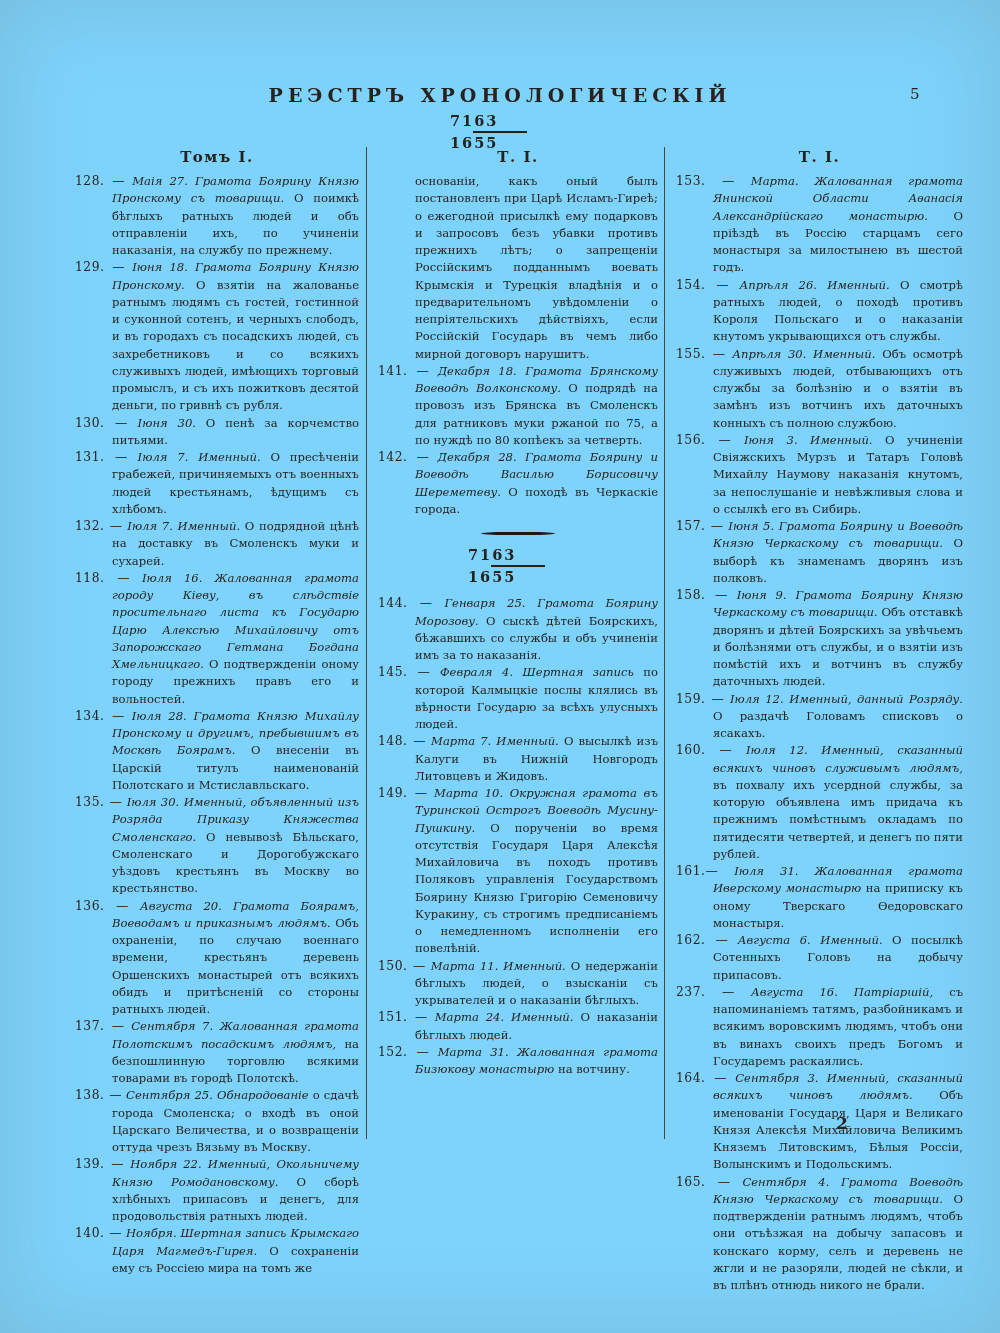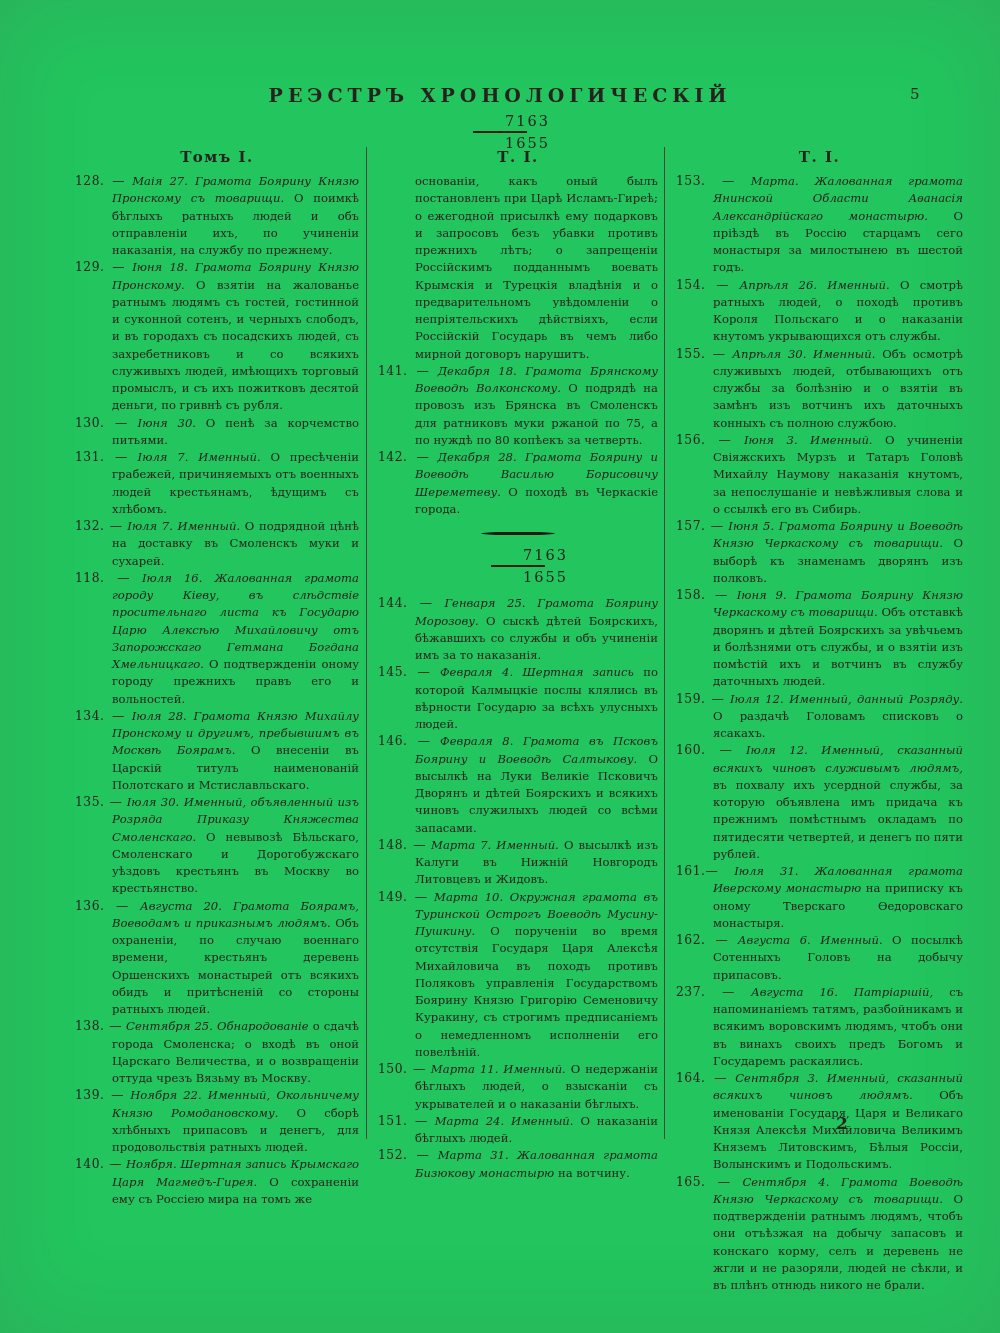--- a/index.html
+++ b/index.html
@@ -6,37 +6,37 @@
   body{
     width:1000px;height:1333px;
     background:#e9e7e2;
     font-family:"DejaVu Serif", serif;
     color:#26231e;
     position:relative;
     -webkit-font-smoothing:antialiased;
   }
   .scan-page{
     position:absolute;inset:0;
-    background:#22c55e;
+    background:#7dd3fc;
     box-shadow:inset 0 0 90px rgba(90,84,70,.18);
     overflow:hidden;
   }
   .header-title{
     position:absolute;top:84px;left:250px;width:500px;
     text-align:center;
     font-size:19px;font-weight:600;letter-spacing:5px;
     white-space:nowrap;
   }
   .page-number{
     position:absolute;top:85px;left:910px;
     font-size:15px;
   }
   .fraction{
-    text-align:right;
-    font-weight:400;
+    text-align:left;
+    font-weight:700;
     line-height:1.25;
   }
   .fraction .numer,.fraction .denom{
     display:block;font-size:14.5px;letter-spacing:2px;
   }
   .fraction .frac-rule{
     display:block;width:54px;height:2px;background:#221f1a;margin:1px auto;
   }
   .top-fraction{
     position:absolute;top:112px;left:450px;width:100px;
@@ -111,41 +111,41 @@
     <div>
         <p class="entry"><span class="num">128. —</span> <i>Маія 27. Грамота Боярину Князю Пронскому съ товарищи.</i> <span>О поимкѣ бѣглыхъ ратныхъ людей и объ отправленіи ихъ, по учиненіи наказанія, на службу по прежнему.</span></p>
         <p class="entry"><span class="num">129. —</span> <i>Іюня 18. Грамота Боярину Князю Пронскому.</i> <span>О взятіи на жалованье ратнымъ людямъ съ гостей, гостинной и суконной сотенъ, и черныхъ слободъ, и въ городахъ съ посадскихъ людей, съ захребетниковъ и со всякихъ служивыхъ людей, имѣющихъ торговый промыслъ, и съ ихъ пожитковъ десятой деньги, по гривнѣ съ рубля.</span></p>
         <p class="entry"><span class="num">130. —</span> <i>Іюня 30.</i> <span>О пенѣ за корчемство питьями.</span></p>
         <p class="entry"><span class="num">131. —</span> <i>Іюля 7. Именный.</i> <span>О пресѣченіи грабежей, причиняемыхъ отъ военныхъ людей крестьянамъ, ѣдущимъ съ хлѣбомъ.</span></p>
         <p class="entry"><span class="num">132. —</span> <i>Іюля 7. Именный.</i> <span>О подрядной цѣнѣ на доставку въ Смоленскъ муки и сухарей.</span></p>
         <p class="entry"><span class="num">118. —</span> <i>Іюля 16. Жалованная грамота городу Кіеву, въ слѣдствіе просительнаго листа къ Государю Царю Алексѣю Михайловичу отъ Запорожскаго Гетмана Богдана Хмельницкаго.</i> <span>О подтвержденіи оному городу прежнихъ правъ его и вольностей.</span></p>
         <p class="entry"><span class="num">134. —</span> <i>Іюля 28. Грамота Князю Михайлу Пронскому и другимъ, пребывшимъ въ Москвѣ Боярамъ.</i> <span>О внесеніи въ Царскій титулъ наименованій Полотскаго и Мстиславльскаго.</span></p>
         <p class="entry"><span class="num">135. —</span> <i>Іюля 30. Именный, объявленный изъ Розряда Приказу Княжества Смоленскаго.</i> <span>О невывозѣ Бѣльскаго, Смоленскаго и Дорогобужскаго уѣздовъ крестьянъ въ Москву во крестьянство.</span></p>
         <p class="entry"><span class="num">136. —</span> <i>Августа 20. Грамота Боярамъ, Воеводамъ и приказнымъ людямъ.</i> <span>Объ охраненіи, по случаю военнаго времени, крестьянъ деревень Оршенскихъ монастырей отъ всякихъ обидъ и притѣсненій со стороны ратныхъ людей.</span></p>
+        <p class="entry"><span class="num">137. —</span> <i>Сентября 7. Жалованная грамота Полотскимъ посадскимъ людямъ,</i> <span>на безпошлинную торговлю всякими товарами въ городѣ Полотскѣ.</span></p>
         <p class="entry"><span class="num">138. —</span> <i>Сентября 25. Обнародованіе</i> <span>о сдачѣ города Смоленска; о входѣ въ оной Царскаго Величества, и о возвращеніи оттуда чрезъ Вязьму въ Москву.</span></p>
         <p class="entry"><span class="num">139. —</span> <i>Ноября 22. Именный, Окольничему Князю Ромодановскому.</i> <span>О сборѣ хлѣбныхъ припасовъ и денегъ, для продовольствія ратныхъ людей.</span></p>
         <p class="entry"><span class="num">140. —</span> <i>Ноября. Шертная запись Крымскаго Царя Магмедъ-Гирея.</i> <span>О сохраненіи ему съ Россіею мира на томъ же</span></p>
       </div>
   </div>
 
   <div class="column c2">
     <p class="col-header">Т. I.</p>
     <div>
         <p class="entry continuation"><span>основаніи, какъ оный былъ постановленъ при Царѣ Исламъ-Гиреѣ; о ежегодной присылкѣ ему подарковъ и запросовъ безъ убавки противъ прежнихъ лѣтъ; о запрещеніи Россійскимъ подданнымъ воевать Крымскія и Турецкія владѣнія и о предварительномъ увѣдомленіи о непріятельскихъ дѣйствіяхъ, если Россійскій Государь въ чемъ либо мирной договоръ нарушитъ.</span></p>
         <p class="entry"><span class="num">141. —</span> <i>Декабря 18. Грамота Брянскому Воеводѣ Волконскому.</i> <span>О подрядѣ на провозъ изъ Брянска въ Смоленскъ для ратниковъ муки ржаной по 75, а по нуждѣ по 80 копѣекъ за четверть.</span></p>
         <p class="entry"><span class="num">142. —</span> <i>Декабря 28. Грамота Боярину и Воеводѣ Василью Борисовичу Шереметеву.</i> <span>О походѣ въ Черкаскіе города.</span></p>
         <div class="section-rule"></div>
         <div class="fraction mid-fraction">
           <span class="numer">7163</span>
           <span class="frac-rule"></span>
           <span class="denom">1655</span>
         </div>
         <p class="entry"><span class="num">144. —</span> <i>Генваря 25. Грамота Боярину Морозову.</i> <span>О сыскѣ дѣтей Боярскихъ, бѣжавшихъ со службы и объ учиненіи имъ за то наказанія.</span></p>
         <p class="entry"><span class="num">145. —</span> <i>Февраля 4. Шертная запись</i> <span>по которой Калмыцкіе послы клялись въ вѣрности Государю за всѣхъ улусныхъ людей.</span></p>
-        <p class="entry"><span class="num">146. —</span> <i>Февраля 8. Грамота въ Псковъ Боярину и Воеводѣ Салтыкову.</i> <span>О высылкѣ на Луки Великіе Псковичъ Дворянъ и дѣтей Боярскихъ и всякихъ чиновъ служилыхъ людей со всѣми запасами.</span></p>
         <p class="entry"><span class="num">148. —</span> <i>Марта 7. Именный.</i> <span>О высылкѣ изъ Калуги въ Нижній Новгородъ Литовцевъ и Жидовъ.</span></p>
         <p class="entry"><span class="num">149. —</span> <i>Марта 10. Окружная грамота въ Туринской Острогъ Воеводѣ Мусину-Пушкину.</i> <span>О порученіи во время отсутствія Государя Царя Алексѣя Михайловича въ походъ противъ Поляковъ управленія Государствомъ Боярину Князю Григорію Семеновичу Куракину, съ строгимъ предписаніемъ о немедленномъ исполненіи его повелѣній.</span></p>
         <p class="entry"><span class="num">150. —</span> <i>Марта 11. Именный.</i> <span>О недержаніи бѣглыхъ людей, о взысканіи съ укрывателей и о наказаніи бѣглыхъ.</span></p>
         <p class="entry"><span class="num">151. —</span> <i>Марта 24. Именный.</i> <span>О наказаніи бѣглыхъ людей.</span></p>
         <p class="entry"><span class="num">152. —</span> <i>Марта 31. Жалованная грамота Бизюкову монастырю</i> <span>на вотчину.</span></p>
       </div>
   </div>
 
   <div class="column c3">
     <p class="col-header">Т. I.</p>

